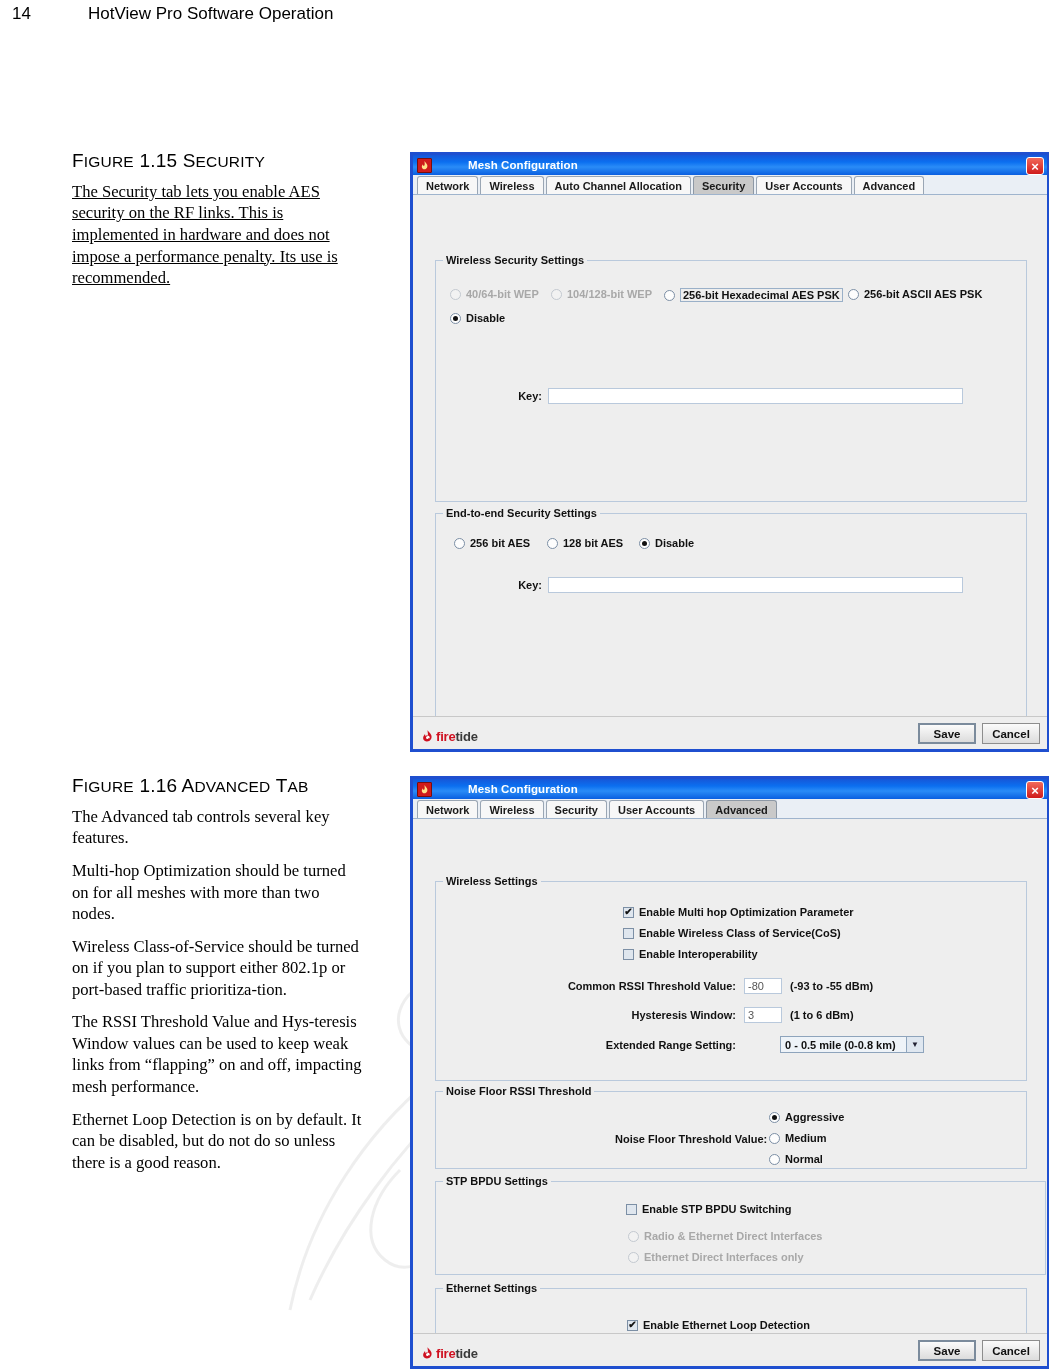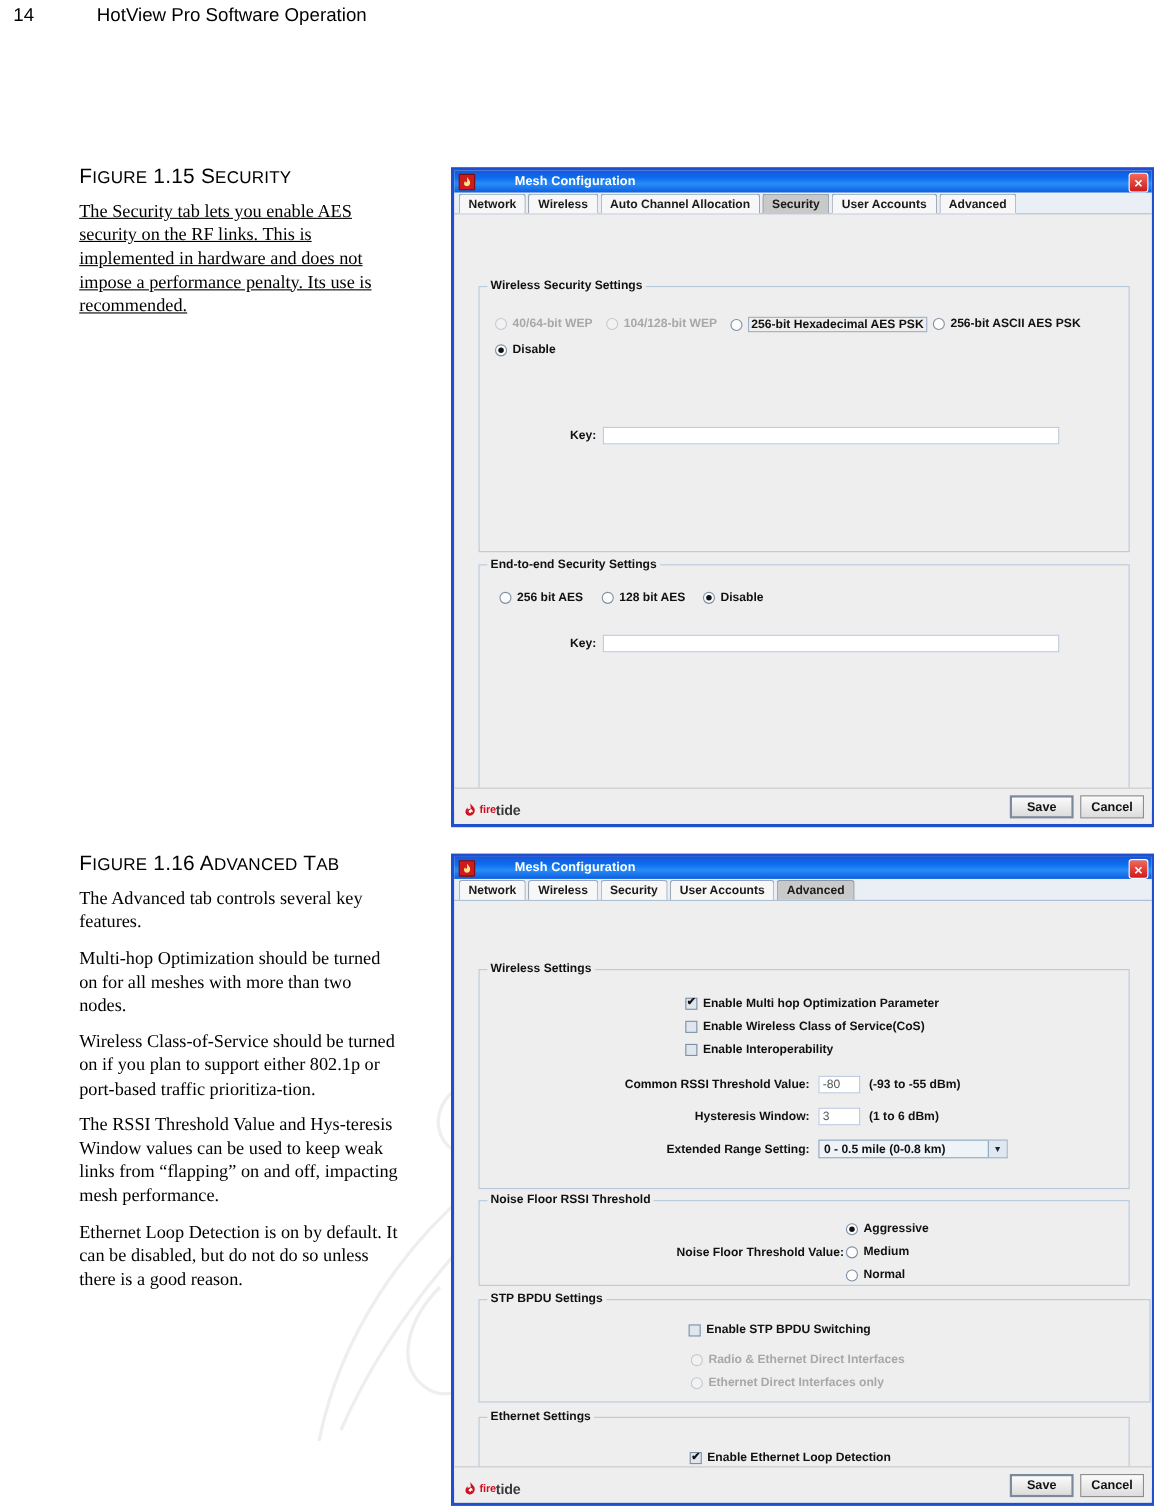--- a/index.html
+++ b/index.html
@@ -111,21 +111,21 @@
     display:flex;align-items:center;justify-content:center;font-size:8px;color:#223;
   }
   .footer{
     position:absolute;left:0;right:0;bottom:0;height:32px;background:#eeeeee;
     border-top:1px solid #c8c8c8;display:flex;align-items:center;
   }
   .logo{position:absolute;left:8px;bottom:5px;display:flex;align-items:center;}
   .logo .mark{
     width:13px;height:13px;margin-right:2px;display:block;
   }
-  .logo .t1{color:#cf1020;font-size:10px;font-weight:bold;font-family:"Liberation Sans",sans-serif;letter-spacing:-.2px;}
+  .logo .t1{color:#cf1020;font-size:13px;font-weight:bold;font-family:"Liberation Sans",sans-serif;letter-spacing:-.2px;}
   .logo .t2{color:#3a3a3a;font-size:13px;font-weight:bold;font-family:"Liberation Sans",sans-serif;letter-spacing:-.2px;}
   .btn{
     min-width:58px;height:21px;background:linear-gradient(to bottom,#fbfbfb,#dcdcdc);
     border:1px solid #8d8d8d;box-sizing:border-box;
     display:flex;align-items:center;justify-content:center;
     font-size:11.5px;font-weight:bold;color:#111;
   }
   .btn.primary{border:2px solid #7b8b9c;}
   .footbtns{position:absolute;right:7px;bottom:5px;display:flex;gap:6px;}
 </style>
@@ -306,21 +306,21 @@
       </div>
 
       <div class="row" style="left:78px;top:125px;">
         <span class="lbl" style="width:222px;text-align:right;margin-right:8px;">Hysteresis Window:</span>
         <span class="txtinput" style="width:38px;">3</span>
         <span class="lbl" style="margin-left:8px;">(1 to 6 dBm)</span>
       </div>
 
       <div class="row" style="left:78px;top:154px;">
         <span class="lbl" style="width:222px;text-align:right;margin-right:8px;">Extended Range Setting:</span>
-        <span class="combo" style="width:172px;">
+        <span class="combo" style="width:144px;margin-left:36px;">
           <span>0 - 0.5 mile (0-0.8 km)</span>
           <span class="arrow">▼</span>
         </span>
       </div>
     </div>
 
     <div class="group" style="left:22px;top:272px;width:592px;height:78px;">
       <span class="glabel">Noise Floor RSSI Threshold</span>
 
       <span class="lbl" style="position:absolute;left:179px;top:41px;">Noise Floor Threshold Value:</span>

